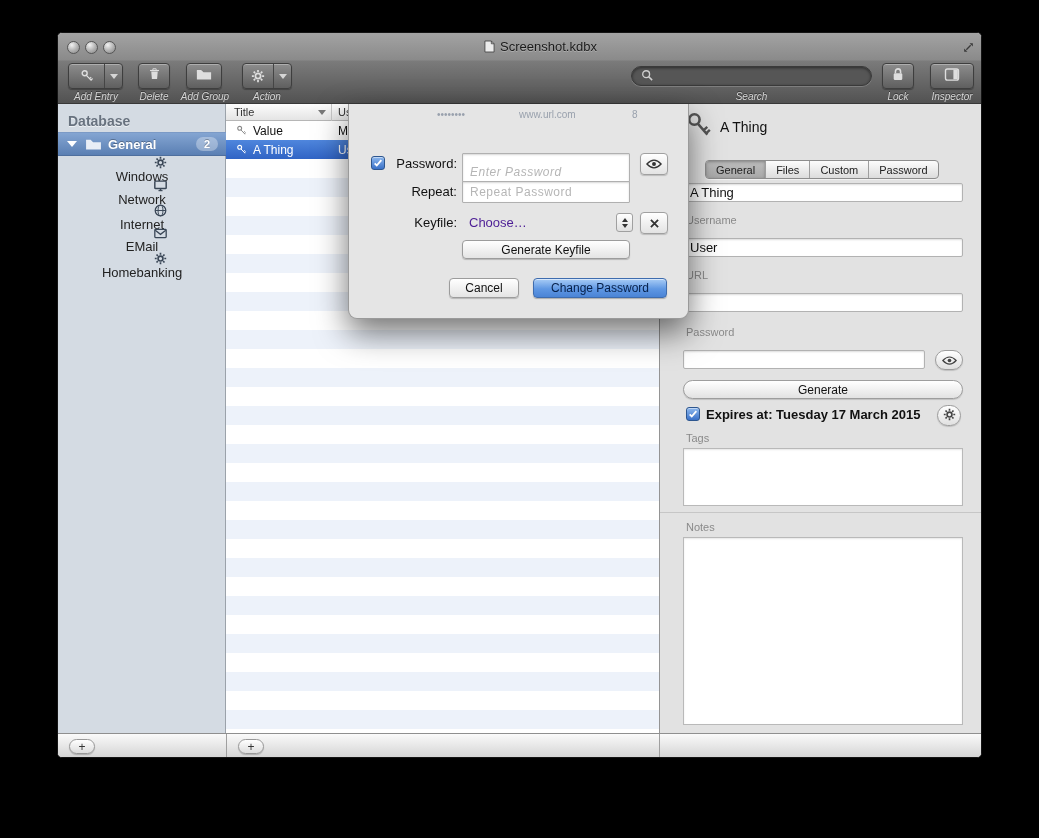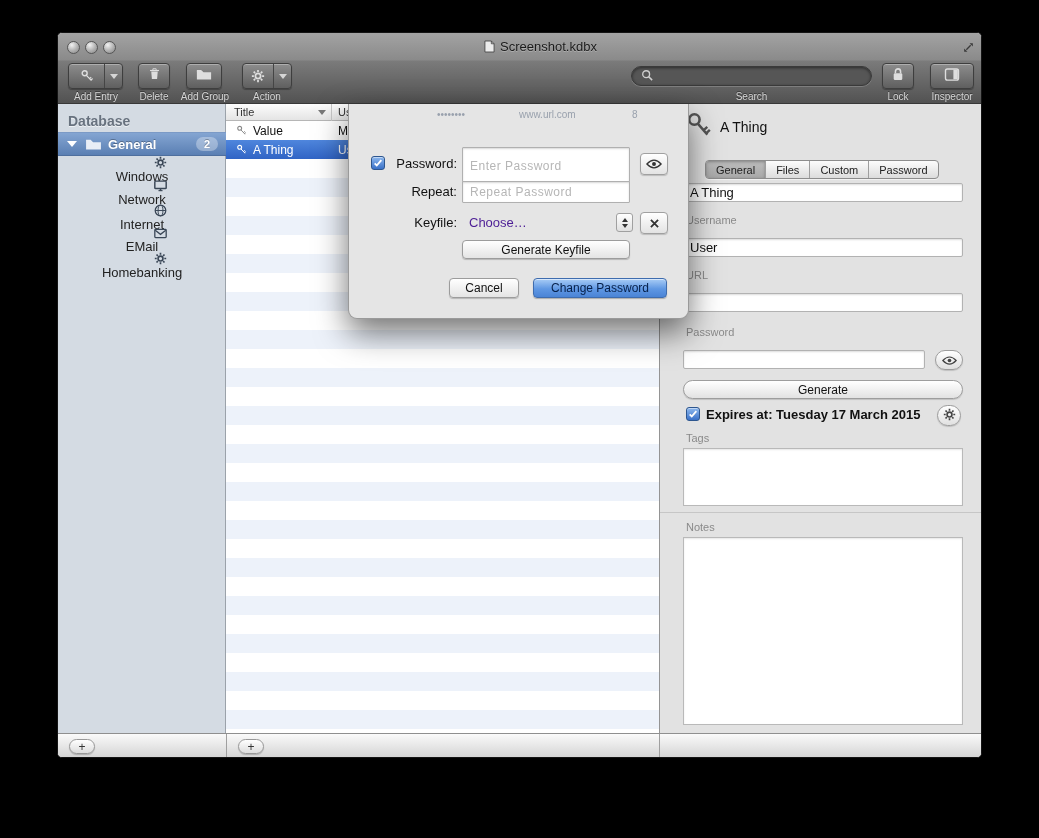--- a/index.html
+++ b/index.html
@@ -11,21 +11,21 @@
   #chrome{left:0;top:0;width:925px;height:71px;background:linear-gradient(#a3a3a3,#8a8a8a 27px,#7b7b7b 28px,#525252);border-bottom:1px solid #383838;}
   .tl{width:13px;height:13px;border-radius:50%;border:1px solid #565656;
       background:radial-gradient(circle at 35% 28%,#f2f2f2,#b5b5b5 50%,#848484);}
   #win-title{left:0;top:6px;width:925px;text-align:center;font-size:13px;color:#1b1b1b;text-shadow:0 1px 0 rgba(255,255,255,.25);margin-left:20px;}
   #win-title .ic{display:inline-block;vertical-align:-2px;margin-right:5px;}
   .tbtn{display:flex;align-items:center;justify-content:center;height:26px;border-radius:4px;
         background:linear-gradient(#8d8d8d,#5f5f5f);border:1px solid #3e3e3e;color:#dedede;
         box-shadow:inset 0 1px 0 rgba(255,255,255,.3),0 1px 1px rgba(0,0,0,.3);}
   .tbtn .seg2{border-left:1px solid #454545;align-self:stretch;display:flex;align-items:center;justify-content:center;width:17px;}
   .caret{width:0;height:0;border-left:4px solid transparent;border-right:4px solid transparent;border-top:5px solid #d6d6d6;}
-  .tlabel{font-size:10px;color:#d4d4d4;text-align:center;text-shadow:0 -1px 0 rgba(0,0,0,.45);}
+  .tlabel{font-size:10px;color:#d4d4d4;text-align:center;text-shadow:0 -1px 0 rgba(0,0,0,.45);font-style:italic;}
   #search-field{display:flex;align-items:center;gap:5px;height:20px;border-radius:11px;padding:0 9px;
         background:#565656;border:1px solid #3a3a3a;box-shadow:inset 0 1px 3px rgba(0,0,0,.5),0 1px 0 rgba(255,255,255,.18);}
   #search-field input{flex:1;background:transparent;border:none;outline:none;color:#f0f0f0;font-size:12px;font-family:inherit;}
   
   #sidebar{left:0;top:71px;width:168px;height:629px;background:#d4dbe3;border-right:1px solid #9ba2aa;}
   .side-header{font-size:14px;font-weight:bold;color:#68727f;text-shadow:0 1px 0 rgba(255,255,255,.6);}
   #group-row{left:0;top:28px;width:168px;height:24px;color:#fff;font-weight:bold;font-size:13px;
         background:linear-gradient(#84a5d2,#5a7fb3);border-top:1px solid #7b9ac6;border-bottom:1px solid #4e6f9e;
         display:flex;align-items:center;text-shadow:0 -1px 0 rgba(0,0,0,.3);}
   .disc{width:0;height:0;border-left:5px solid transparent;border-right:5px solid transparent;border-top:6px solid #fff;}
@@ -363,21 +363,21 @@
       <span class="a faint" style="left:88px;top:5px">••••••••</span>
       <span class="a faint" style="left:170px;top:5px">www.url.com</span>
       <span class="a faint" style="left:283px;top:5px">8</span>
 
       <span class="a chk" style="left:22px;top:52px">
         <svg width="10" height="10" viewBox="0 0 12 12">
             <path d="M2 6.5 4.5 9 10 2.5" stroke="#fff" stroke-width="2.2" fill="none"></path>
           </svg>
       </span>
       <span class="a dlabel" style="left:30px;top:52px;width:78px">Password:</span>
-      <input class="a dfield" style="left: 113px; top: 43px; width: 168px; height: 38px;" placeholder="Enter Password">
+      <input class="a dfield" style="left: 113px; top: 49px; width: 168px; height: 38px; font-style: italic;" placeholder="Enter Password">
       <span class="a sqbtn" style="left:291px;top:49px;width:28px;height:22px">
         <span>
           <svg width="16" height="10" viewBox="0 0 18 10">
               <path d="M1 5Q9-3.5 17 5 9 13.5 1 5z" fill="none" stroke="#333" stroke-width="1.4"></path>
               <circle cx="9" cy="5" r="2.2" fill="#333"></circle>
             </svg>
         </span>
       </span>
 
       <span class="a dlabel" style="left:30px;top:80px;width:78px">Repeat:</span>

